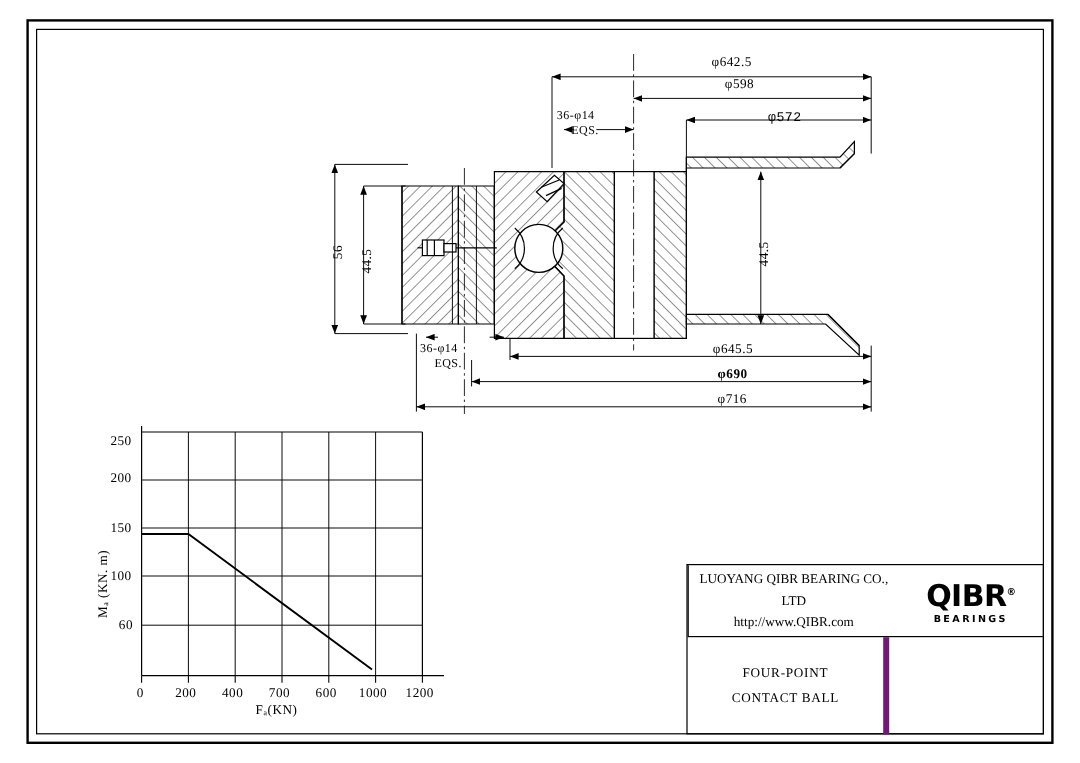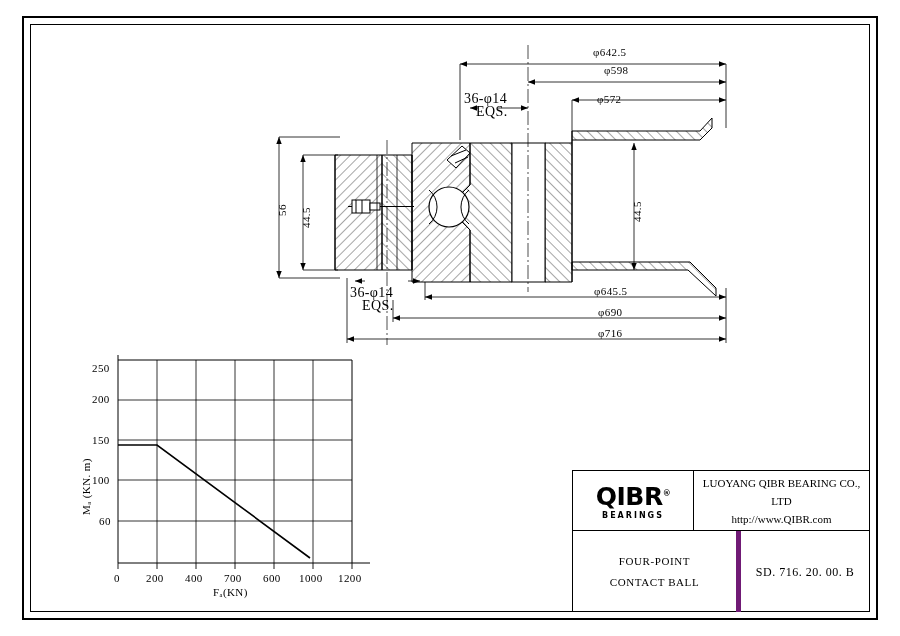--- a/index.html
+++ b/index.html
@@ -44,21 +44,21 @@
     height: 636px;
     pointer-events: none;
   }
   .txt {
     position: absolute;
     font-family: "Liberation Serif", serif;
     font-size: 11px;
     letter-spacing: 0.4px;
     white-space: nowrap;
   }
-  .txt.sm { font-size: 14px; text-align: center; }
+  .txt.sm { font-size: 10px; text-align: center; }
   .txt.vert {
     transform-origin: left top;
     transform: rotate(-90deg);
   }
   #titleblock {
     position: absolute;
     left: 572px;
     top: 470px;
     width: 298px;
     height: 142px;
@@ -302,34 +302,34 @@
           <line x1="352" y1="563" x2="352" y2="569"></line>
         </g>
 
         <polyline points="118,445 157,445 310,558" stroke="#000" stroke-width="1.6" fill="none"></polyline>
       </g>
     </g>
   </svg>
 
   <div class="txt" style="left:593px; top:46px;">φ642.5</div>
   <div class="txt" style="left:604px; top:64px;text-align:right;">φ598</div>
-  <div class="txt" style="left:597px; top:93px;">φ572</div>
+  <div class="txt" style="left:640px; top:93px;font-family:Liberation Mono, monospace;">φ572</div>
 
   <div class="txt sm" style="left:464px; top:91px;">36-φ14</div>
   <div class="txt sm" style="left:476px; top:104px;">EQS.</div>
 
   <div class="txt sm" style="left:350px; top:285px;">36-φ14</div>
   <div class="txt sm" style="left:362px; top:298px;">EQS.</div>
 
   <div class="txt vert" style="left:276px; top:216px;">56</div>
   <div class="txt vert" style="left:300px; top:228px;">44.5</div>
   <div class="txt vert" style="left:631px; top:222px;">44.5</div>
 
   <div class="txt" style="left:594px; top:285px;">φ645.5</div>
-  <div class="txt" style="left:598px; top:306px;">φ690</div>
+  <div class="txt" style="left:598px; top:306px;font-weight:bold;">φ690</div>
   <div class="txt" style="left:598px; top:327px;">φ716</div>
 
   <div class="txt" style="left:92px; top:362px;">250</div>
   <div class="txt" style="left:92px; top:393px;">200</div>
   <div class="txt" style="left:92px; top:434px;">150</div>
   <div class="txt" style="left:92px; top:474px;">100</div>
   <div class="txt" style="left:99px; top:515px;">60</div>
 
   <div class="txt" style="left:114px; top:572px;">0</div>
   <div class="txt" style="left:146px; top:572px;">200</div>
@@ -337,33 +337,32 @@
   <div class="txt" style="left:224px; top:572px;">700</div>
   <div class="txt" style="left:263px; top:572px;">600</div>
   <div class="txt" style="left:299px; top:572px;">1000</div>
   <div class="txt" style="left:338px; top:572px;">1200</div>
 
   <div class="txt vert" style="left:80px; top:515px;">Mₐ (KN. m)</div>
   <div class="txt" style="left:213px; top:586px;">Fₐ(KN)</div>
 
   <div id="titleblock">
     <div id="tb-top">
+      <div id="tb-company">
+        <div>LUOYANG QIBR BEARING CO., LTD</div>
+        <div>http://www.QIBR.com</div>
+      </div>
       <div id="tb-logo">
         <div class="qibr"><span>QIBR</span><span class="reg">®</span></div>
         <div class="bearings">BEARINGS</div>
-      </div>
-      <div id="tb-company">
-        <div>LUOYANG QIBR BEARING CO., LTD</div>
-        <div>http://www.QIBR.com</div>
       </div>
     </div>
     <div id="tb-bottom">
       <div id="tb-desc">
         <div>FOUR-POINT</div>
         <div>CONTACT BALL</div>
       </div>
       <div id="tb-part">
-        <div>SD. 716. 20. 00. B</div>
       </div>
     </div>
   </div>
 
 </div>
 
 </body></html>

